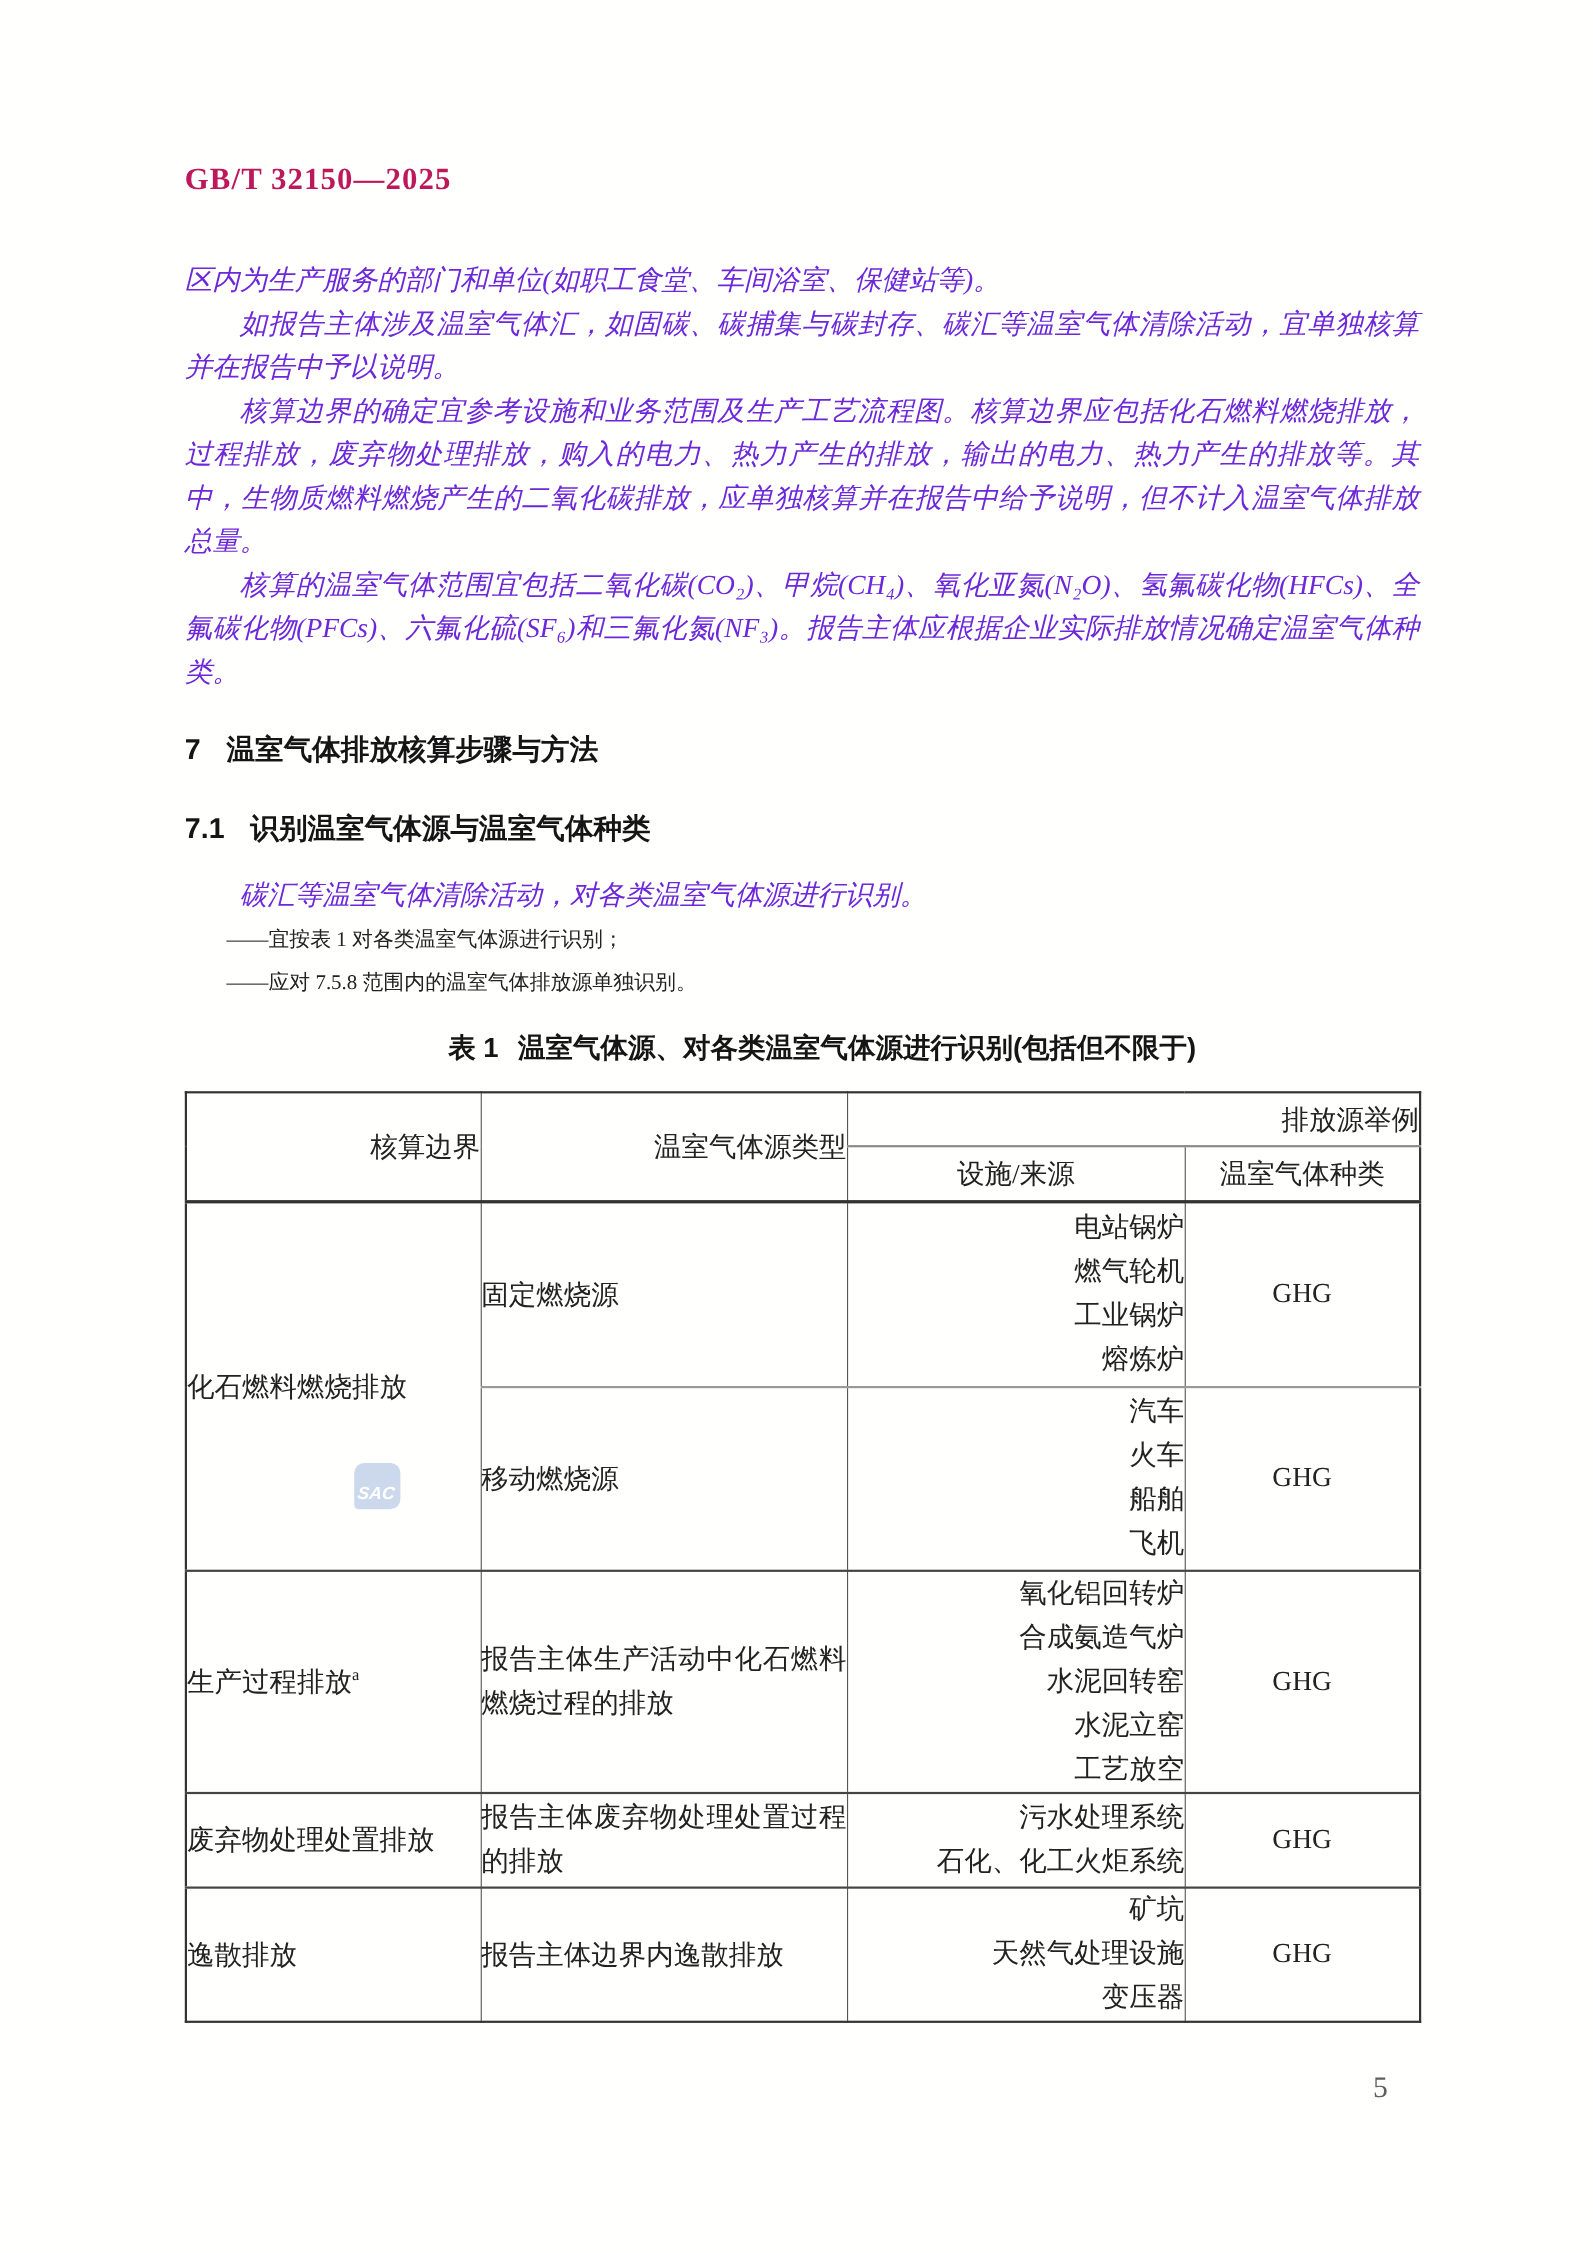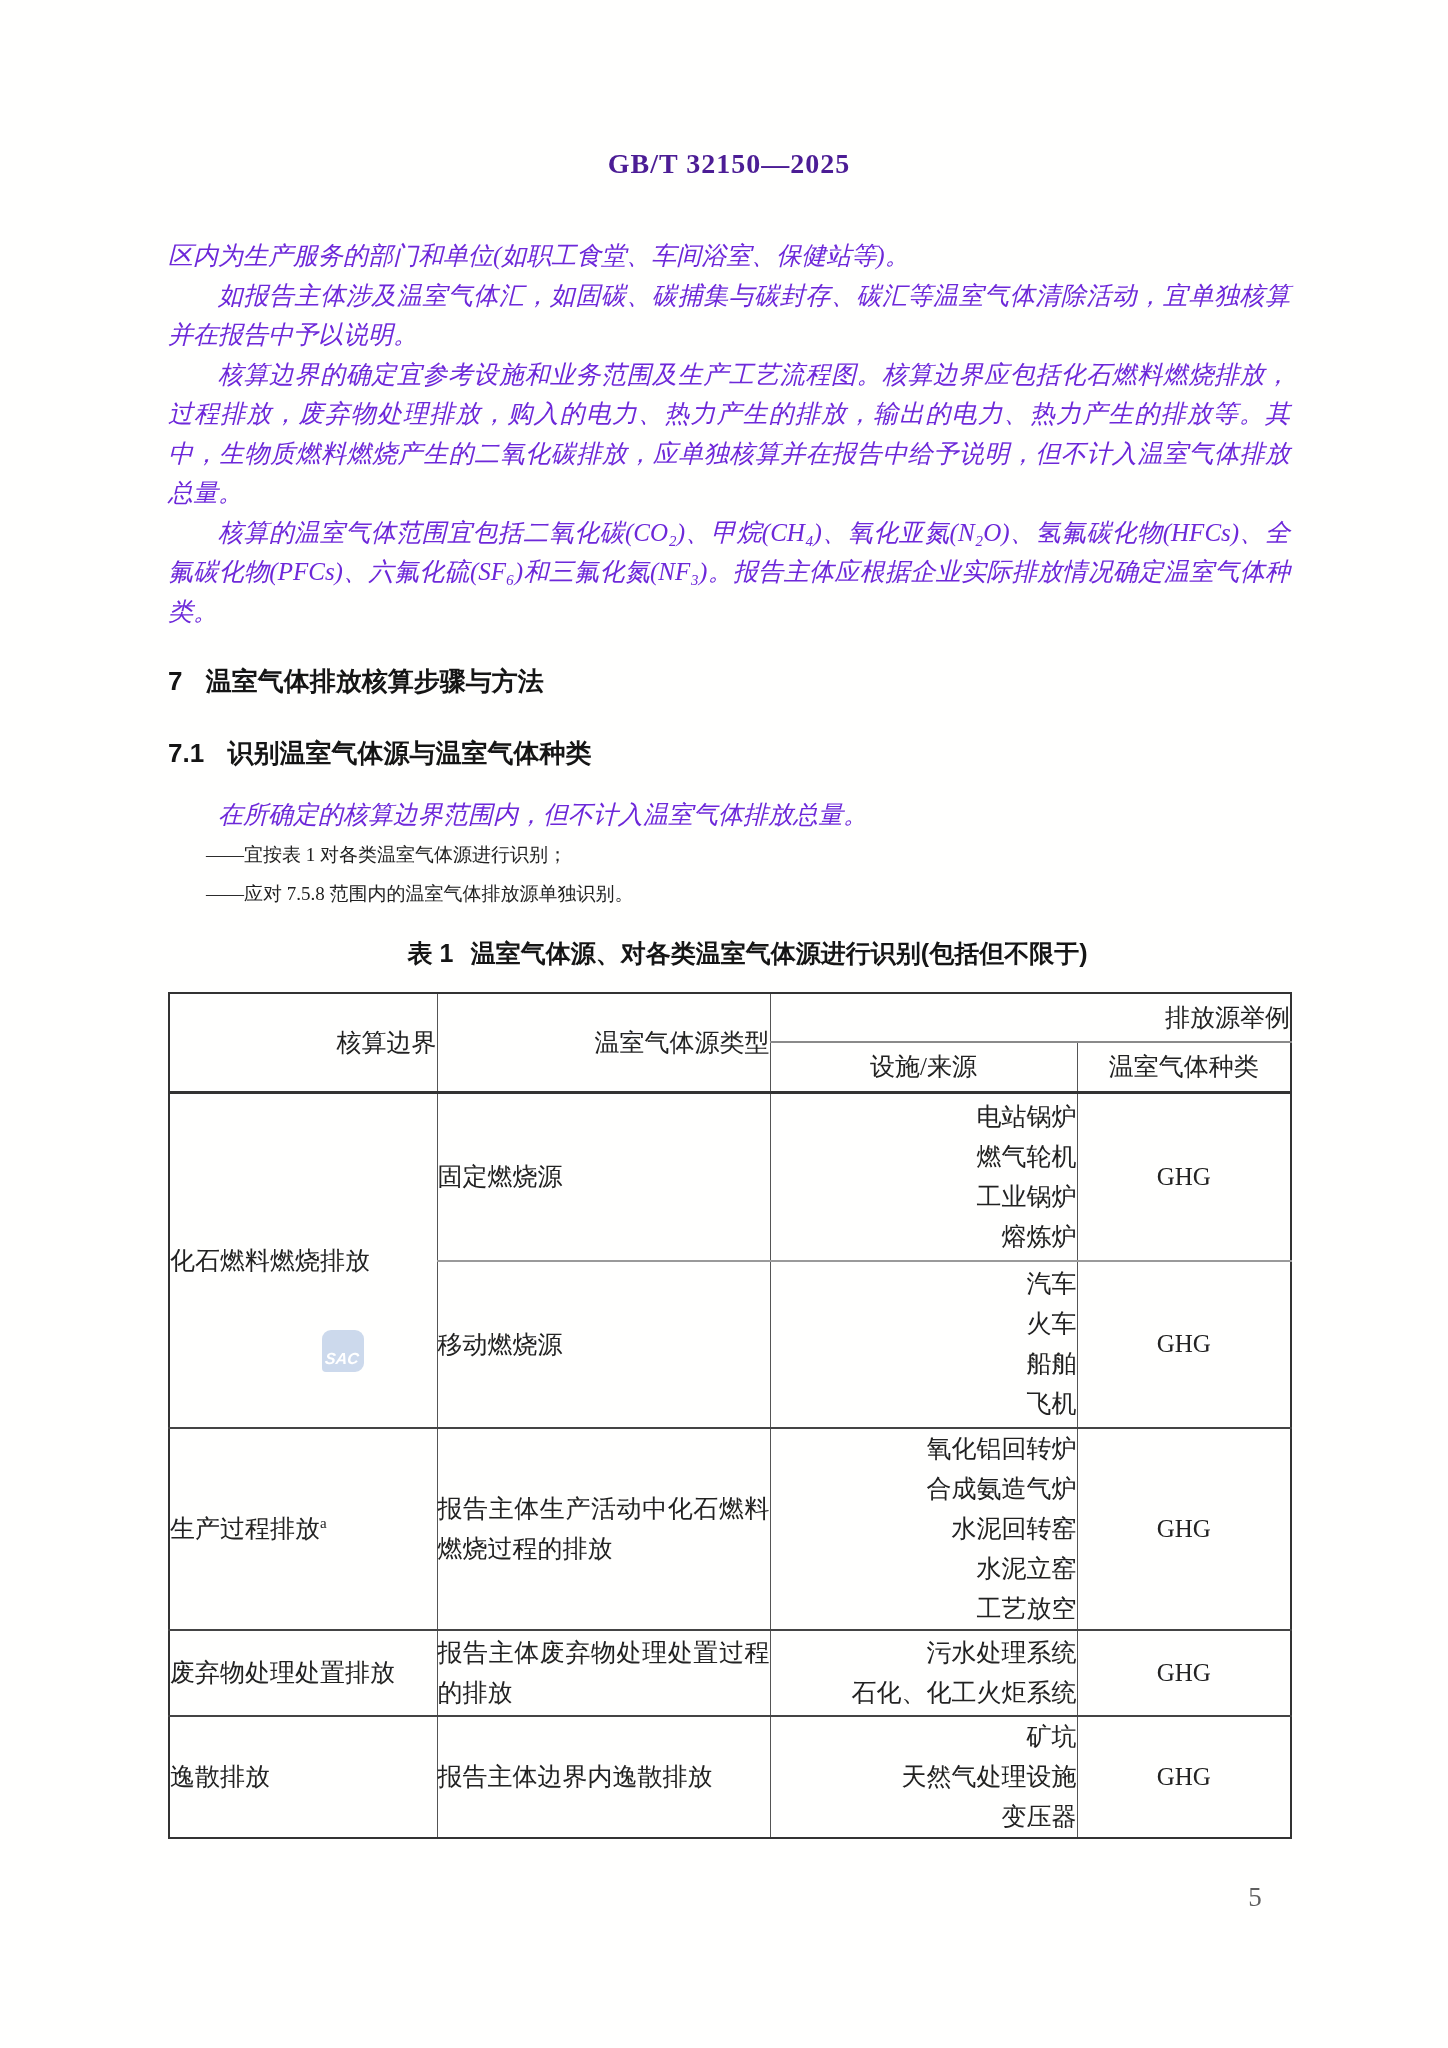--- a/index.html
+++ b/index.html
@@ -19,27 +19,27 @@
   .content {
     position: absolute;
     left: 168px;
     top: 0;
     width: 1122px;
   }
 
   
   .doc-code {
     margin-top: 148px;
-    text-align: center;
+    text-align: left;
     font-family: "Liberation Serif", "DejaVu Serif", serif;
     font-weight: bold;
     font-size: 28px;
     line-height: 32px;
     letter-spacing: 1px;
-    color: #4c1d95;
+    color: #be185d;
   }
 
   
   .para {
     margin: 0;
     font-size: 25px;
     line-height: 39.5px;
     text-align: justify;
     text-indent: 2em;
     color: #6d28d9;
@@ -174,21 +174,21 @@
 
     <p class="para no-indent first">区内为生产服务的部门和单位(如职工食堂、车间浴室、保健站等)。</p>
     <p class="para">如报告主体涉及温室气体汇，如固碳、碳捕集与碳封存、碳汇等温室气体清除活动，宜单独核算并在报告中予以说明。</p>
     <p class="para">核算边界的确定宜参考设施和业务范围及生产工艺流程图。核算边界应包括化石燃料燃烧排放，过程排放，废弃物处理排放，购入的电力、热力产生的排放，输出的电力、热力产生的排放等。其中，生物质燃料燃烧产生的二氧化碳排放，应单独核算并在报告中给予说明，但不计入温室气体排放总量。</p>
     <p class="para">核算的温室气体范围宜包括二氧化碳(CO₂)、甲烷(CH₄)、氧化亚氮(N₂O)、氢氟碳化物(HFCs)、全氟碳化物(PFCs)、六氟化硫(SF₆)和三氟化氮(NF₃)。报告主体应根据企业实际排放情况确定温室气体种类。</p>
 
     <h2 class="sec-heading"><span class="sec-num">7</span><span>温室气体排放核算步骤与方法</span></h2>
 
     <h3 class="sec-heading sub"><span class="sec-num">7.1</span><span>识别温室气体源与温室气体种类</span></h3>
 
-    <p class="para intro">在所确定的核算边界范围内，但不计入温室气体排放总量。</p>
+    <p class="para intro">碳汇等温室气体清除活动，对各类温室气体源进行识别。</p>
     <p class="dash-item">——宜按表 1 对各类温室气体源进行识别；</p>
     <p class="dash-item">——应对 7.5.8 范围内的温室气体排放源单独识别。</p>
 
     <div class="tbl-caption"><span class="cap-label">表 1</span><span>温室气体源、对各类温室气体源进行识别(包括但不限于)</span></div>
 
     <table class="ghg-table">
       <colgroup>
         <col class="c1">
           <col class="c2">
           <col class="c3">

